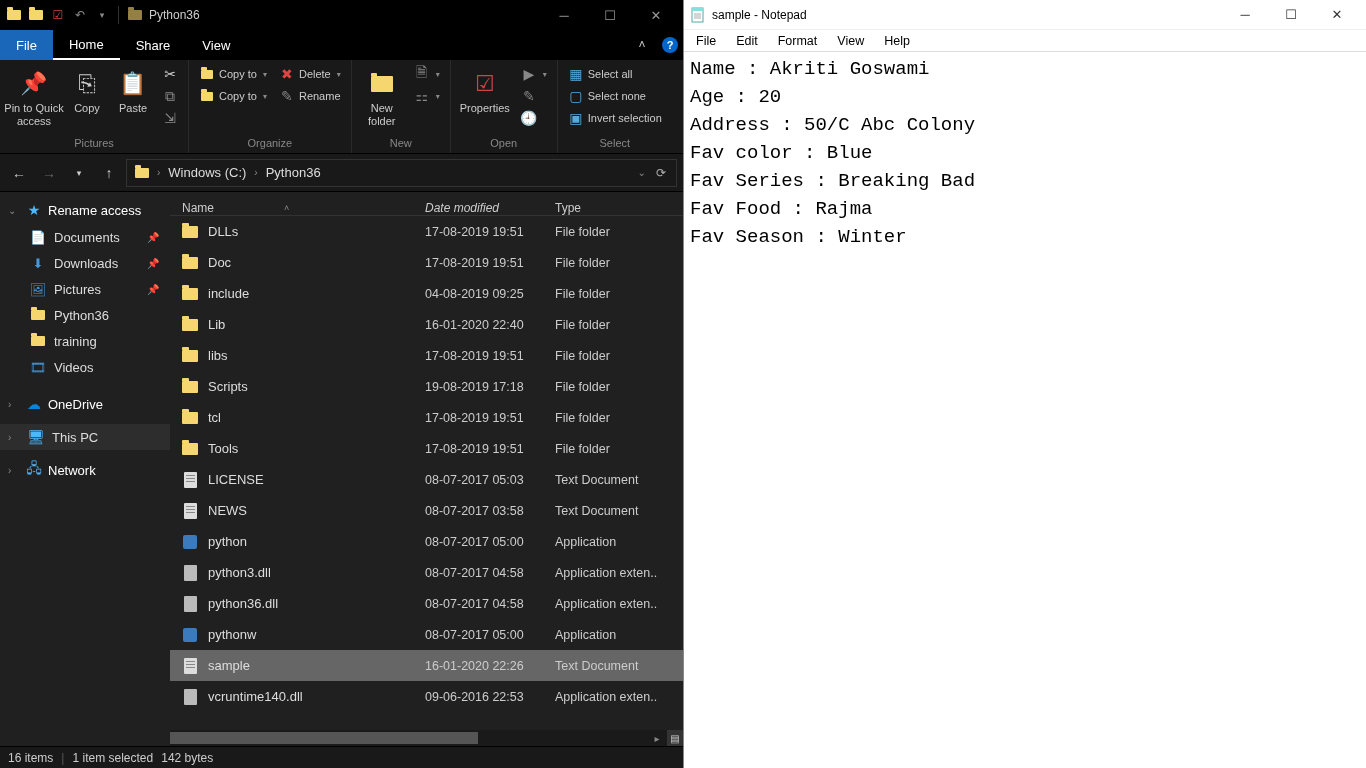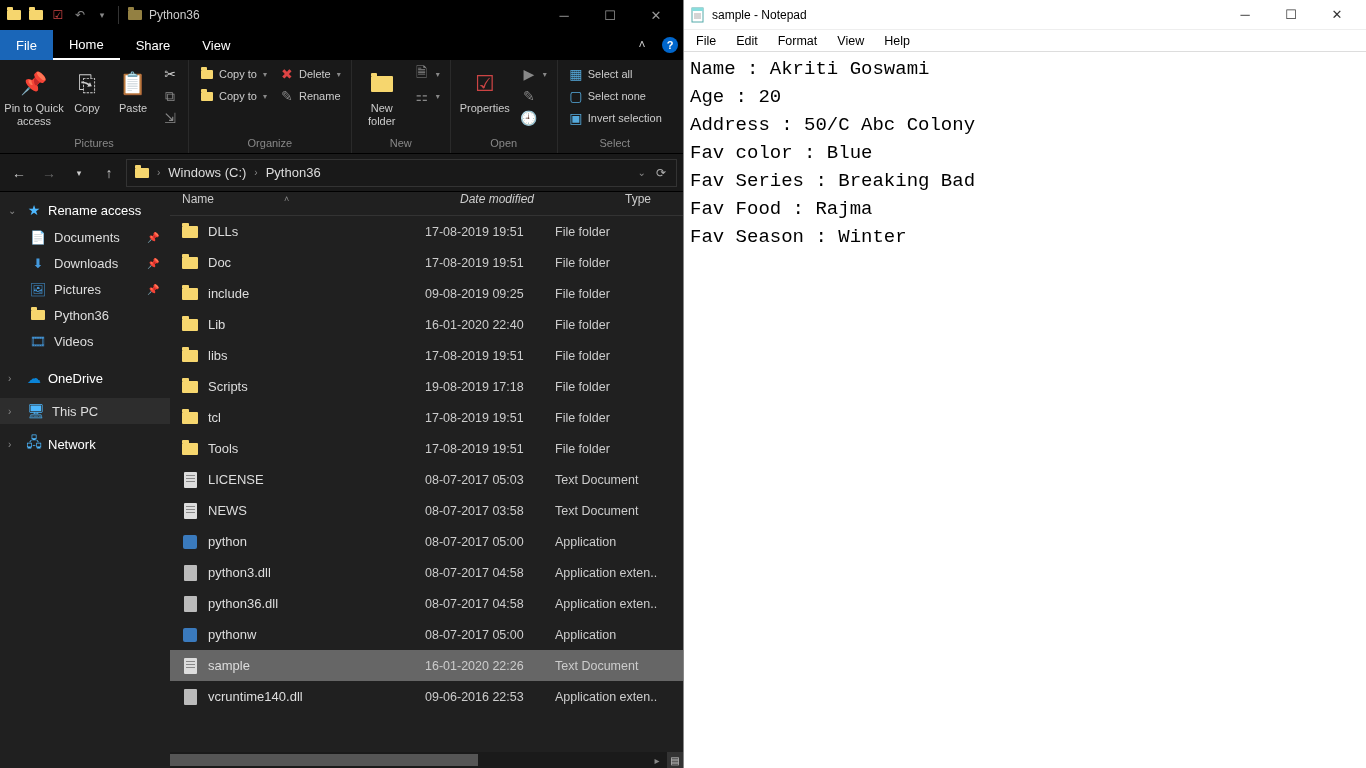--- a/index.html
+++ b/index.html
@@ -61,21 +61,21 @@
 .side-item.selected { background:#2d2d2d;}
 .pin { position:absolute; right:10px; color:#888; font-size:10px;}
 .chev { width:12px; color:#888; font-size:10px;}
 .side-ico { width:16px; height:16px; display:flex; align-items:center; justify-content:center;}
 .star-ico { color:#4db8ff; font-size:14px;}
 .cloud-ico { color:#0a84d8; font-size:14px;}
 .pc-ico { color:#4db8ff; font-size:14px;}
 .net-ico { color:#4db8ff; font-size:14px;}
 
 .ex-list { flex:1; display:flex; flex-direction:column; background:#202020; position:relative;}
-.list-hdr { display:flex; align-items:flex-start; height:24px; border-bottom:1px solid #333; color:#ccc; font-size:12px;gap:35px;}
+.list-hdr { display:flex; align-items:flex-end; height:24px; border-bottom:1px solid #333; color:#ccc; font-size:12px;}
 .col-name { width:255px; padding-left:12px; display:flex; align-items:center; gap:10px;}
 .col-date { width:122px;font-style:italic; }
 .col-type { flex:1; padding-left:8px;}
 .sort-caret { font-size:9px; color:#888;}
 .list-rows { flex:1; overflow-y:auto; scrollbar-width:thin; scrollbar-color:#555 #1a1a1a;}
 .list-rows::-webkit-scrollbar { width:16px;}
 .list-rows::-webkit-scrollbar-track { background:#1a1a1a;}
 .list-rows::-webkit-scrollbar-thumb { background:#555;}
 .row { display:flex; align-items:center; height:31px; color:#ddd; font-size:13px;}
 .row.selected { background:#666;}
@@ -331,20 +331,26 @@
             <span class="pin">📌</span>
           </div>
           <div class="side-item">
             <span class="side-ico">
               <span class="folder-mini" style="width:14px;height:10px;"></span>
             </span>
             <span>Python36</span>
           </div>
           <div class="side-item">
             <span class="side-ico">
+              <span class="folder-mini" style="width:14px;height:10px;"></span>
+            </span>
+            <span>training</span>
+          </div>
+          <div class="side-item">
+            <span class="side-ico">
               <span style="color:#49d;">🎞</span>
             </span>
             <span>Videos</span>
           </div>
         </div>
       <div style="height:10px;"></div>
       <div class="side-group-hdr">
         <span class="chev">›</span>
         <span class="side-ico cloud-ico">☁</span>
         <span>OneDrive</span>
@@ -393,21 +399,21 @@
     <div class="c2">17-08-2019 19:51</div>
     <div class="c3">File folder</div>
           </div>
           <div class="row">
     <div class="c1">
               <span class="file-ico">
                 <div class="ico-folder"></div>
               </span>
               <span>include</span>
             </div>
-    <div class="c2">09-08-2019 09:25</div>
+    <div class="c2">04-08-2019 09:25</div>
     <div class="c3">File folder</div>
           </div>
           <div class="row">
     <div class="c1">
               <span class="file-ico">
                 <div class="ico-folder"></div>
               </span>
               <span>Lib</span>
             </div>
     <div class="c2">16-01-2020 22:40</div>
@@ -535,20 +541,26 @@
           </div>
         </div>
       <div class="ex-hscroll">
         <div class="thumb"></div>
         <div class="ra">▸</div>
         <div class="rb">▤</div>
       </div>
     </div>
   </div>
 
+  <div class="ex-status">
+    <span>16 items</span>
+    <span class="ssep">|</span>
+    <span>1 item selected</span>
+    <span style="margin-left:4px;">142 bytes</span>
+  </div>
 </div>
 
 <div class="notepad">
   <div class="np-titlebar">
     <div class="np-ico">
       <svg viewBox="0 0 16 16">
           <rect x="2" y="1" width="11" height="14" fill="#fff" stroke="#5aa" stroke-width="1"></rect>
           <rect x="2" y="1" width="11" height="3" fill="#8dd"></rect>
           <line x1="4" y1="7" x2="11" y2="7" stroke="#aaa"></line>
           <line x1="4" y1="9" x2="11" y2="9" stroke="#aaa"></line>

